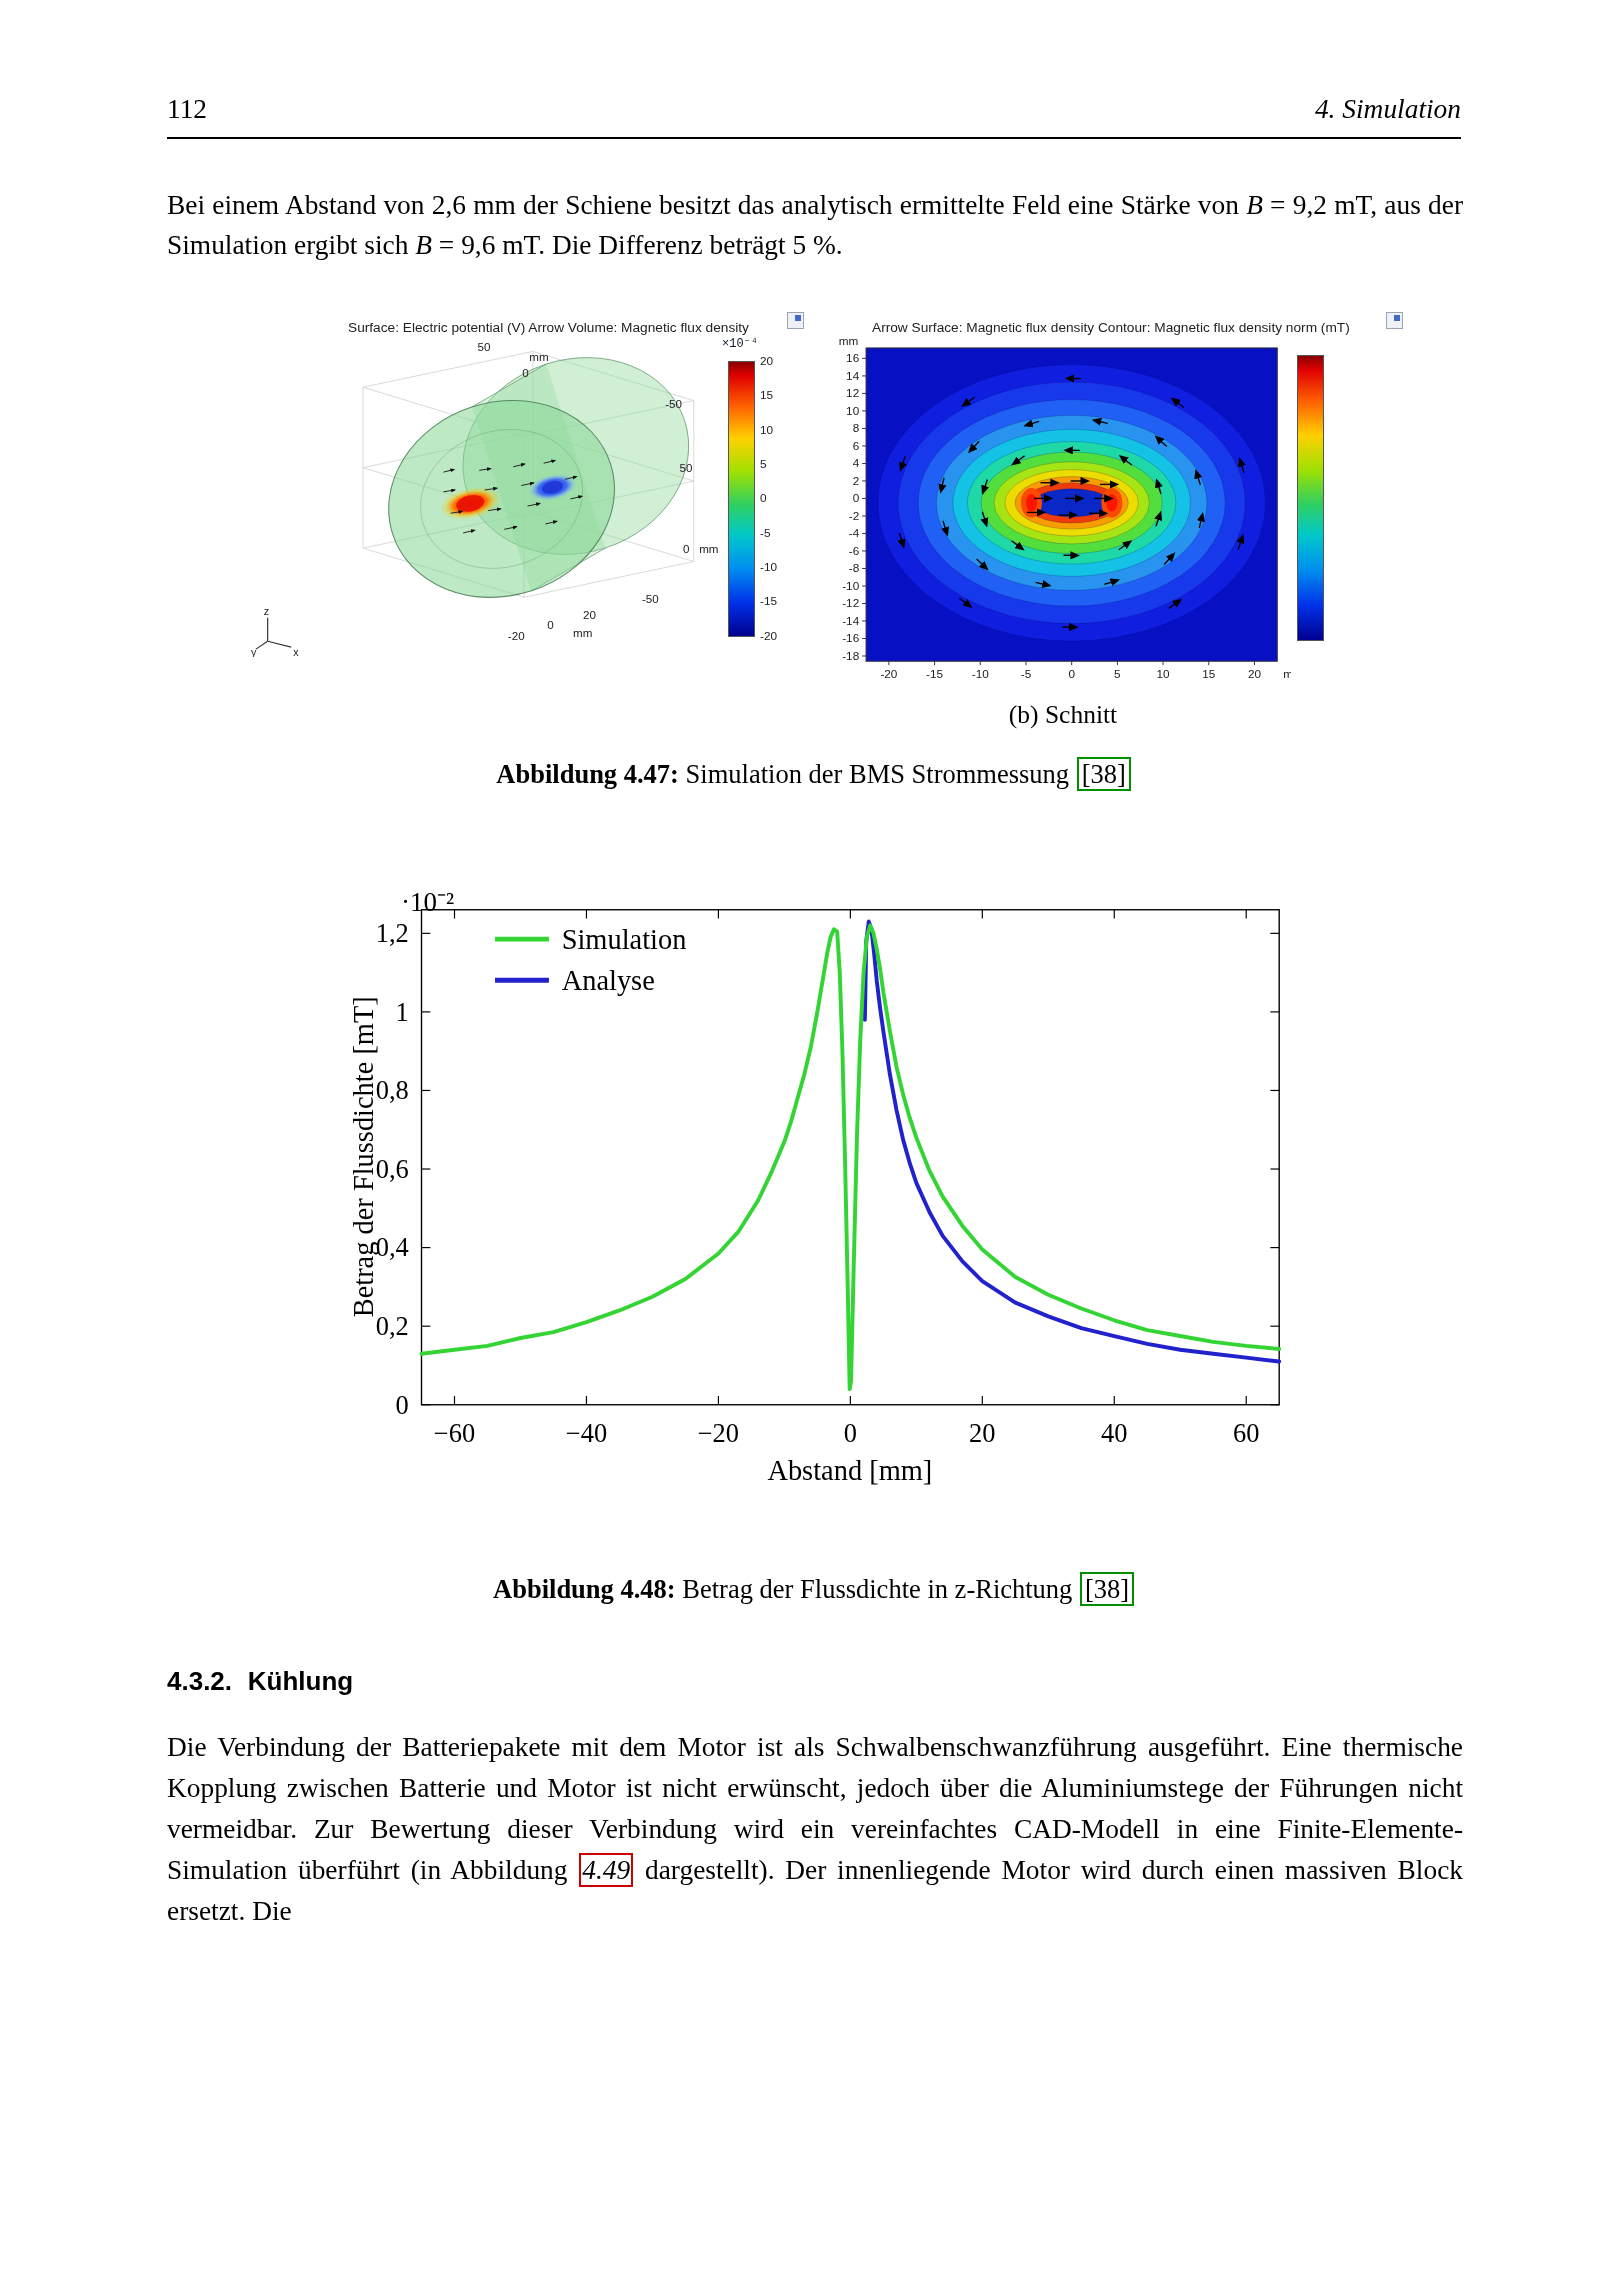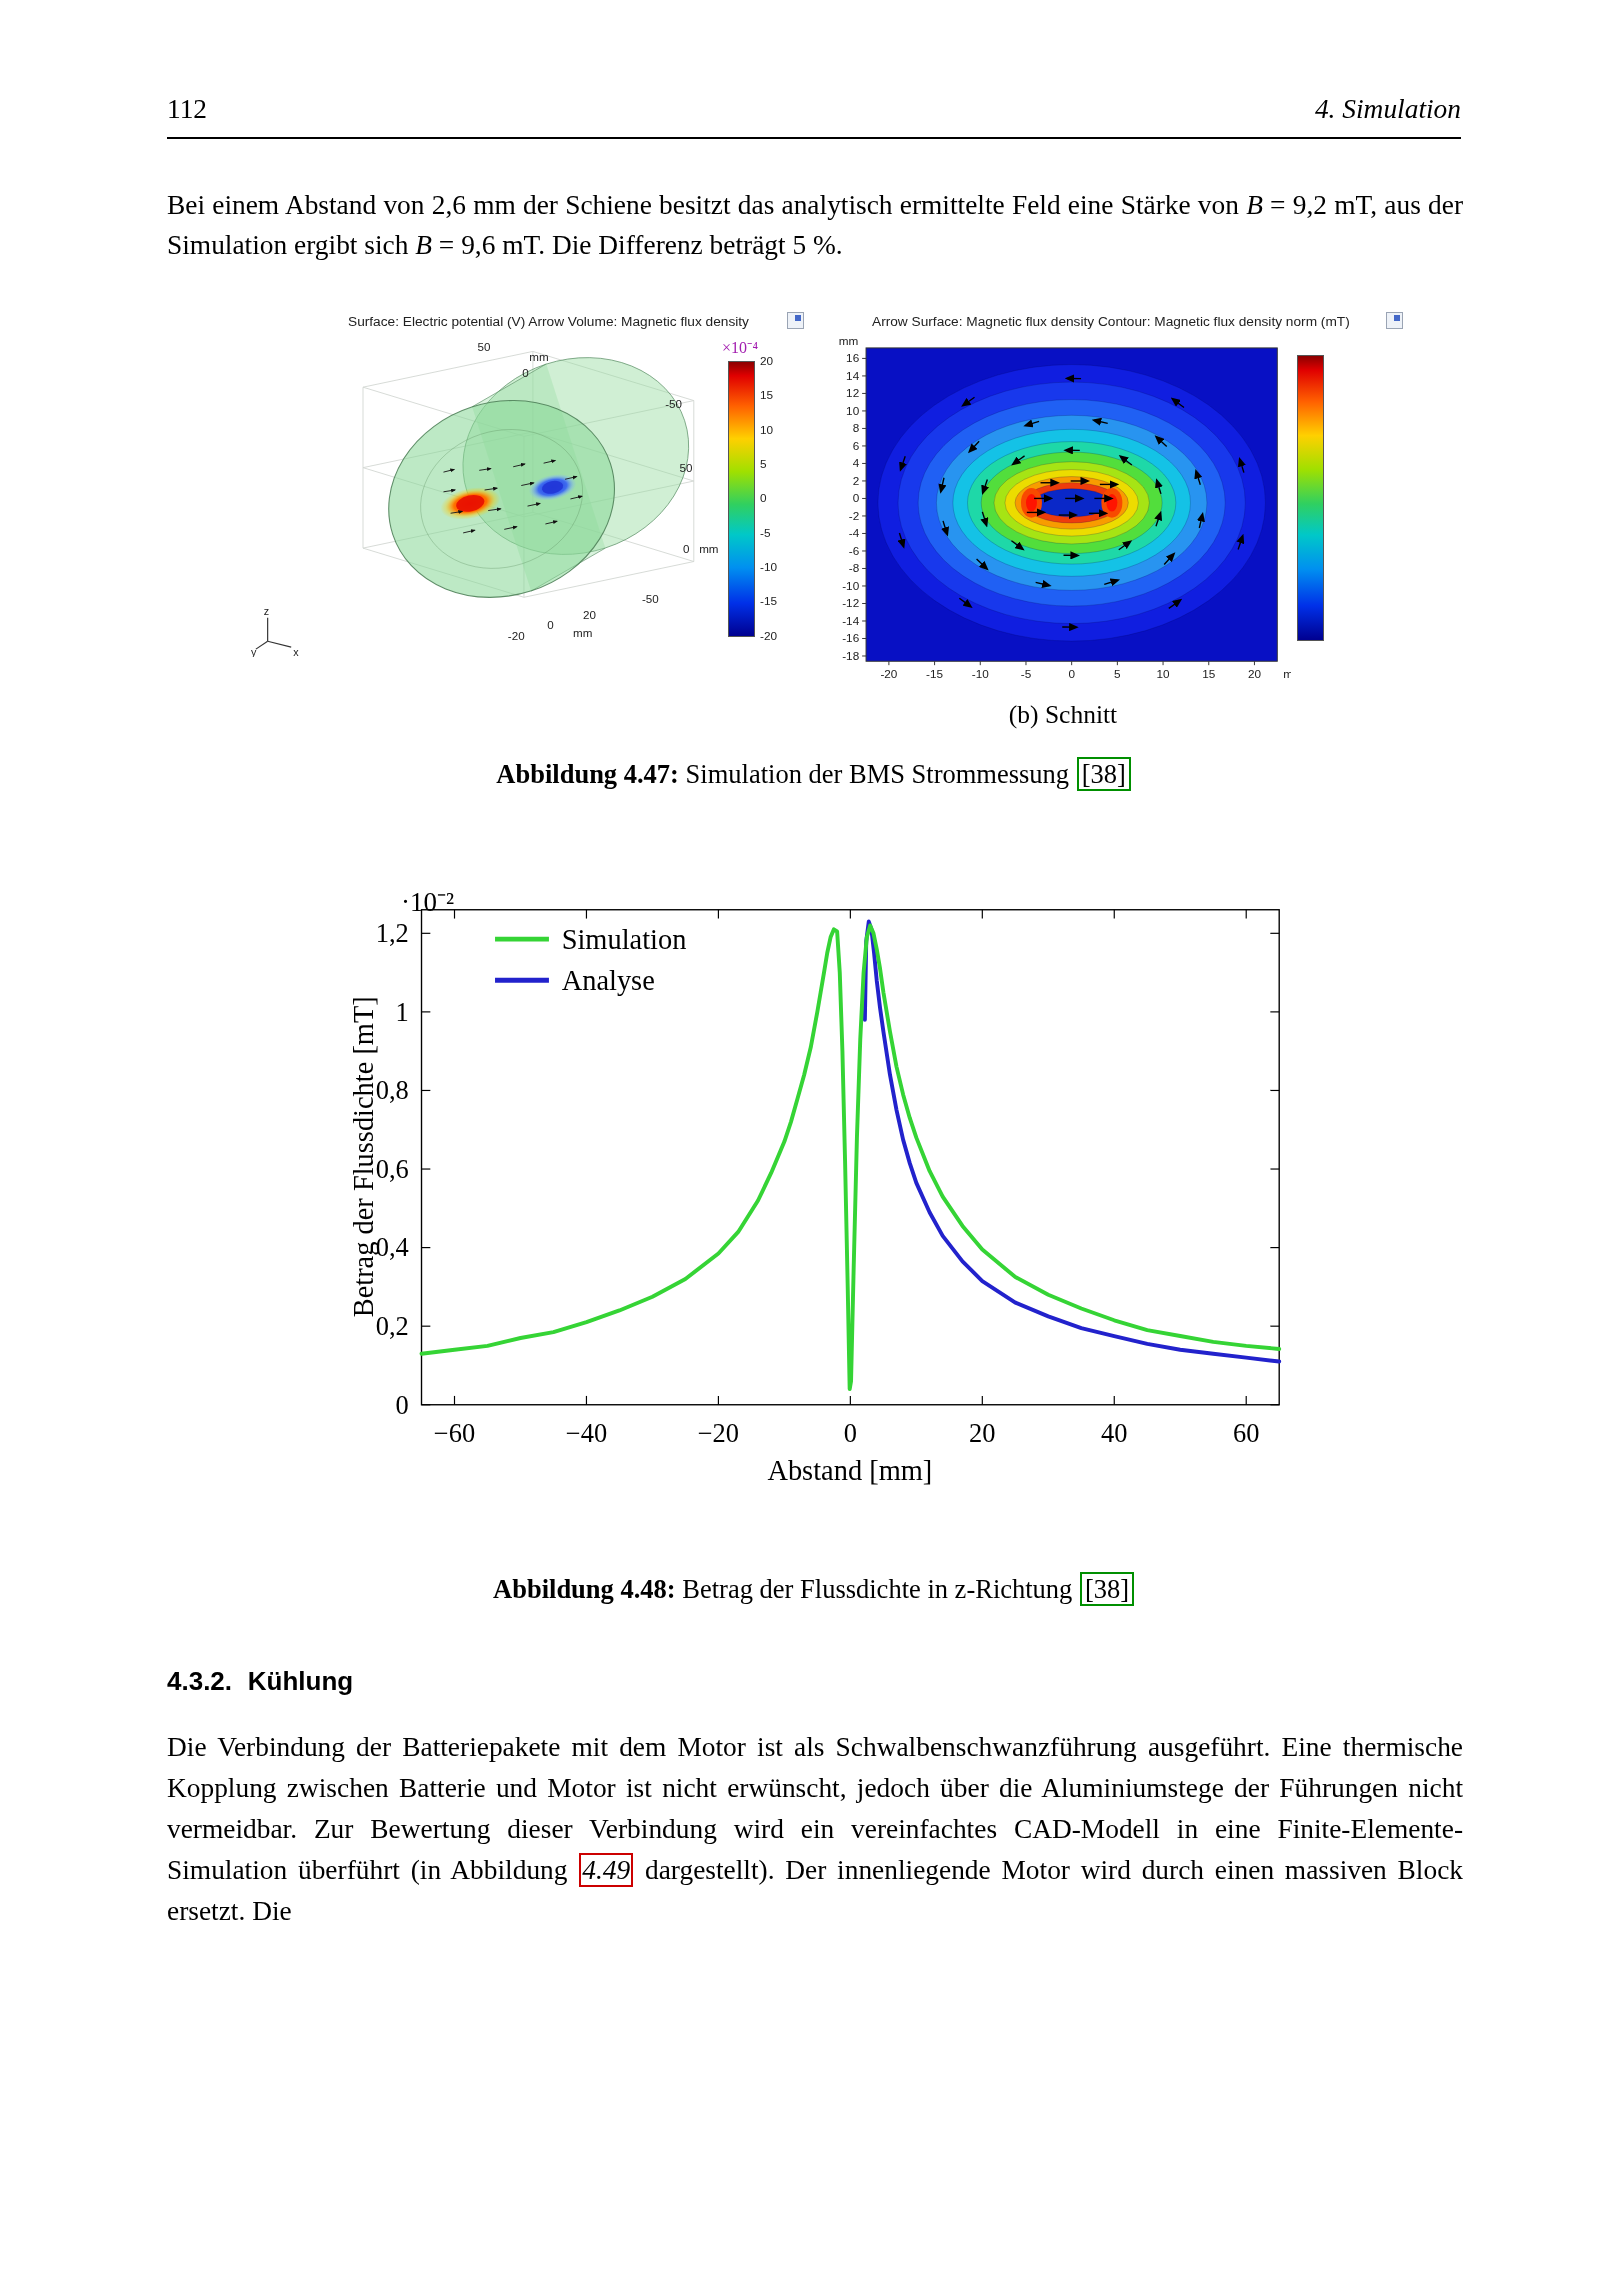--- a/index.html
+++ b/index.html
@@ -18,32 +18,32 @@
   .par-intro { top:186px; }
   .par-kuehlung { top:1727px; line-height:1.5; }
   .math-var { font-style:italic; }
   .cite-box { border:2px solid #008f00; padding:0 2.9px; margin:0 1px; }
   .ref-box  { border:2px solid #cc0000; padding:0 1px; margin:0 1px;font-style:italic; }
 
   
   .figA { position:absolute; left:250px; top:312px; width:554px; height:374px; }
   .figB { position:absolute; left:815px; top:312px; width:588px; height:374px; }
   .comsol-title { position:absolute; font-family:"Liberation Sans", sans-serif;
-                  font-size:13.7px; color:#222; white-space:nowrap; }
+                  font-size:13.7px; color:#222; white-space:nowrap;margin-top:6px; }
   .widget { position:absolute; top:0; width:14.7px; height:14.7px; border:1px solid #9aa4b4;
             background:#eef2f8; }
   .widget::after { content:""; position:absolute; right:2px; top:2px; width:5.9px; height:5.9px; background:#4468c8; }
   .rainbow { background:linear-gradient(#8b0000 0%, #e00000 5%, #ff6000 16%, #ffd000 28%,
              #a0e000 40%, #30d060 52%, #00c8c8 63%, #0090f0 75%, #0030e8 88%, #000090 100%);
              border:1px solid #555; }
   .cb { position:absolute; width:24.5px; }
   .cb-labels { position:absolute; }
   .cb-labels span { position:absolute; font-family:"Liberation Sans", sans-serif;
                     font-size:11.8px; color:#222; white-space:nowrap; }
-  .cb-mult { position:absolute; font-family:Liberation Serif, serif; font-size:16px; color:#a21caf; }
+  .cb-mult { position:absolute; font-family:Liberation Mono, monospace; font-size:12px; color:#0f172a; }
   .triad { position:absolute; left:0; top:292px; }
 
   .subcap { position:absolute; top:700px; text-align:center; font-size:25.5px; }
   .subcap-a { left:250px; width:519px; }
   .subcap-b { left:823px; width:480px; }
 
   .figcaption { position:absolute; left:167px; width:1294px; text-align:center; font-size:26.5px; }
   .cap-447 { top:759px; }
   .cap-448 { top:1574px; }
   .cap-bold { font-weight:bold; }

